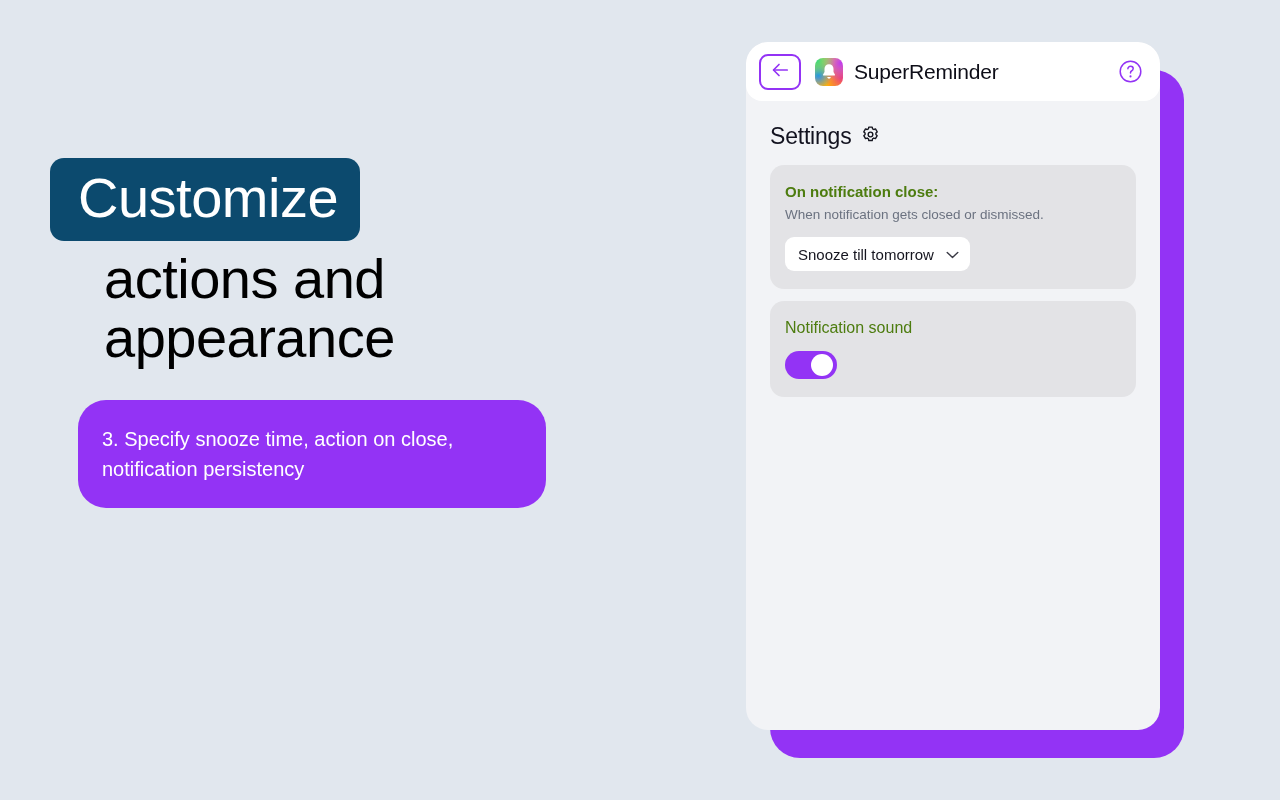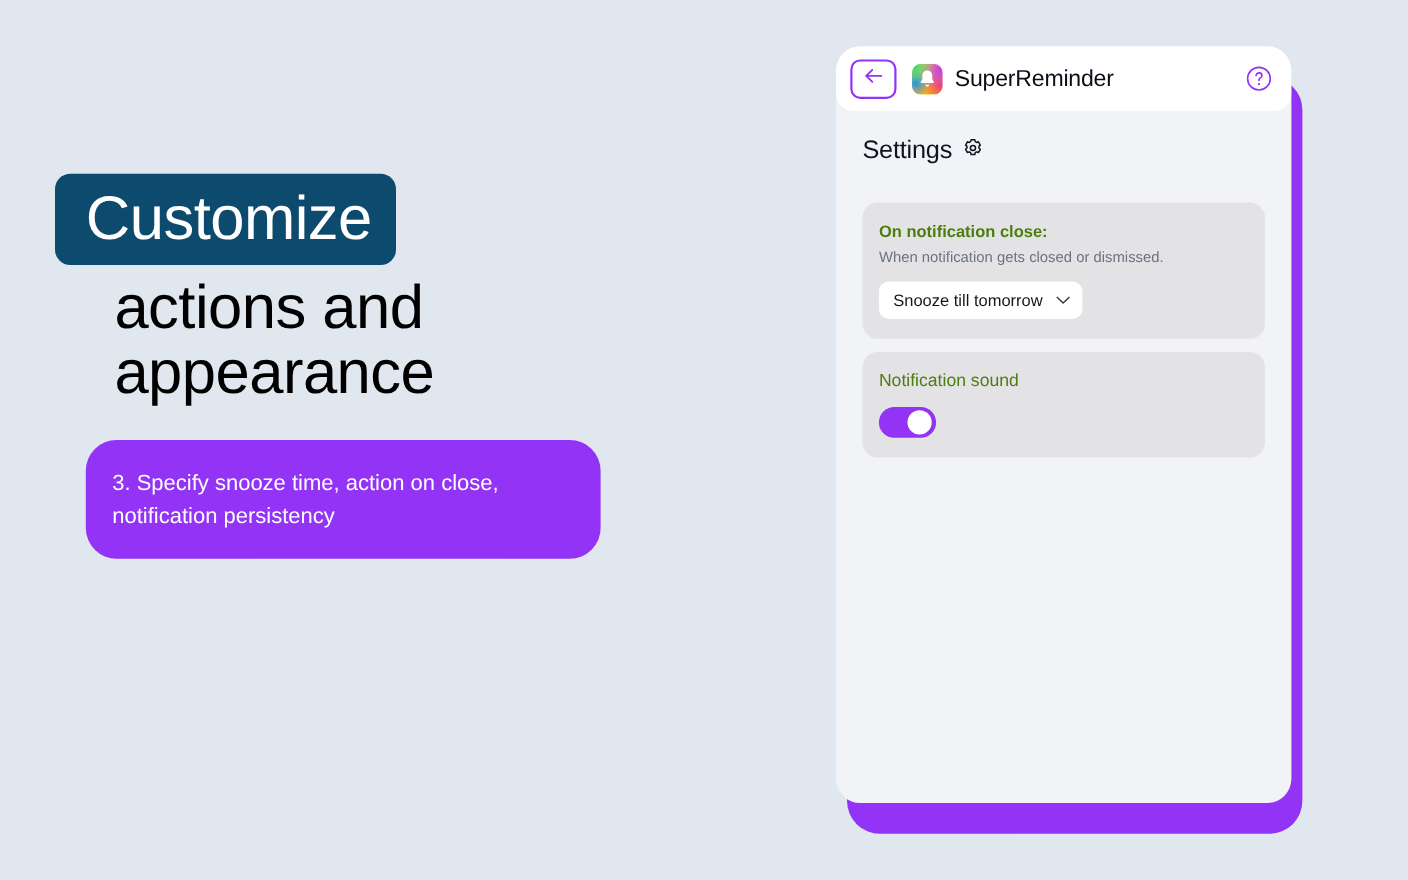--- a/index.html
+++ b/index.html
@@ -75,21 +75,21 @@
     position: absolute;
     left: 24px;
     top: 28px;
     width: 414px;
     height: 688px;
     background: #9333f5;
     border-radius: 30px;
   }
   .app-window {
     position: absolute;
-    left: 14px;
+    left: 0;
     top: 0;
     width: 414px;
     height: 688px;
     background: #f2f3f6;
     border-radius: 22px;
     overflow: hidden;
     display: flex;
     flex-direction: column;
   }
 
@@ -153,21 +153,21 @@
   
   .app-body {
     flex: 1 1 auto;
     padding: 22px 24px 0 24px;
     overflow: hidden;
   }
   .section-head {
     display: flex;
     align-items: center;
     gap: 9px;
-    margin: 0 0 34px 0;
+    margin: 0 0 15px 0;
   }
   .section-title {
     font-size: 23px;
     font-weight: 500;
     color: #12121f;
     letter-spacing: -0.2px;
   }
 
   .card {
     background: #e3e3e6;

